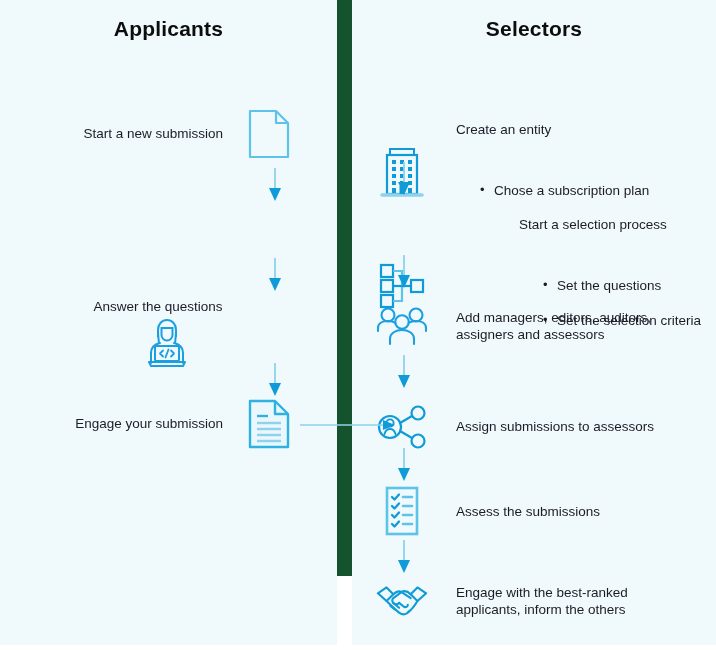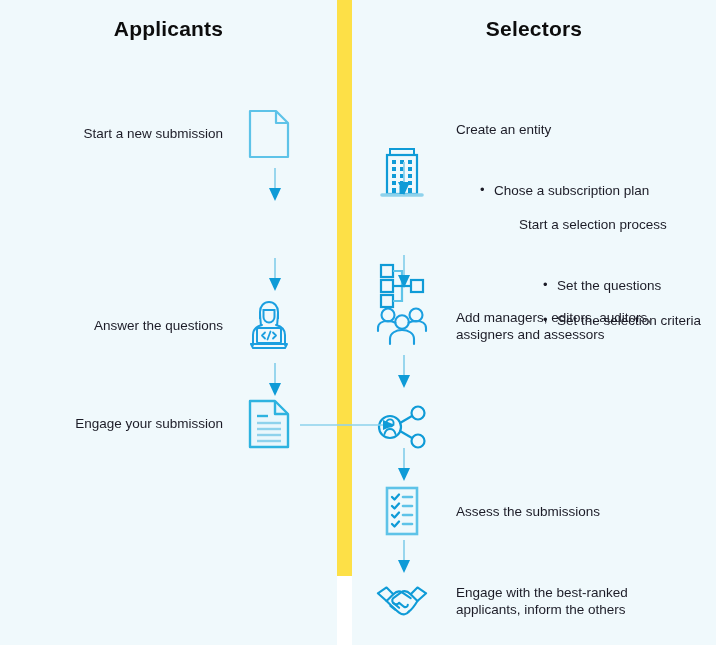--- a/index.html
+++ b/index.html
@@ -15,21 +15,21 @@
     position: relative;
   }
 
   .board {
     position: absolute;
     left: 0; top: 0;
     width: 716px;
     height: 576px;
     display: flex;
     gap: 15px;
-    background: #fde047;
+    background: #14532d;
   }
 
   .column {
     background: #f0f9fc;
     position: relative;
     height: 645px;
   }
   .column.left  { width: 337px; }
   .column.right { width: 364px; }
 
@@ -140,21 +140,21 @@
     </div>
 
 
     <div class="varrow" style="left:267px; top:258px;">
       <svg width="16" height="34" viewBox="0 0 16 34">
         <line x1="8" y1="0" x2="8" y2="22" stroke="#8ed2ec" stroke-width="1.8"></line>
         <polygon points="2,20 14,20 8,33" fill="#0f9bd7"></polygon>
       </svg>
     </div>
 
-    <div class="row left-row" style="top:298px;">
+    <div class="row left-row" style="top:298px;flex-direction:column;">
       <div class="row-label">Answer the questions</div>
       <div class="icon-slot">
         <svg width="50" height="54" viewBox="0 0 50 54">
           <path d="M16 20 V13 C16 7 20 3 25 3 C30 3 34 7 34 13 V20" fill="none" stroke="#1b9fe0" stroke-width="2"></path>
           <path d="M19.5 11 h11 v7 a5.5 5.5 0 0 1 -11 0 z" fill="none" stroke="#1b9fe0" stroke-width="2"></path>
           <path d="M16 13 C16 20 17 25 17 27 M34 13 C34 20 33 25 33 27" fill="none" stroke="#1b9fe0" stroke-width="2"></path>
           <path d="M9 46 V36 C9 30 14 27 18 26 M41 46 V36 C41 30 36 27 32 26" fill="none" stroke="#1b9fe0" stroke-width="2" stroke-linecap="round"></path>
           <rect x="13" y="29" width="24" height="15" rx="1.5" fill="none" stroke="#1b9fe0" stroke-width="2"></rect>
           <path d="M7 45 h36 l-2 4 h-32 z" fill="none" stroke="#1b9fe0" stroke-width="2" stroke-linejoin="round"></path>
           <path d="M21 33.5 l-3 3 l3 3 M29 33.5 l3 3 l-3 3 M26.5 32.5 l-3 8" fill="none" stroke="#1b9fe0" stroke-width="1.8" stroke-linecap="round" stroke-linejoin="round"></path>
@@ -283,20 +283,21 @@
         <svg width="52" height="46" viewBox="0 0 52 46">
           <circle cx="14" cy="23" r="11" fill="none" stroke="#0f9bd7" stroke-width="2.2"></circle>
           <circle cx="14" cy="19" r="3.6" fill="none" stroke="#0f9bd7" stroke-width="1.9"></circle>
           <path d="M8.5 30 C9.5 26 11.5 25 14 25 C16.5 25 18.5 26 19.5 30" fill="none" stroke="#0f9bd7" stroke-width="1.9" stroke-linecap="round"></path>
           <circle cx="42" cy="9" r="6.5" fill="none" stroke="#0f9bd7" stroke-width="2.2"></circle>
           <circle cx="42" cy="37" r="6.5" fill="none" stroke="#0f9bd7" stroke-width="2.2"></circle>
           <line x1="24" y1="19" x2="36" y2="12" stroke="#0f9bd7" stroke-width="2.2" stroke-linecap="round"></line>
           <line x1="24" y1="27" x2="36" y2="34" stroke="#0f9bd7" stroke-width="2.2" stroke-linecap="round"></line>
         </svg>
       </div>
+      <div class="row-label">Assign submissions to assessors</div>
     </div>
 
     <div class="varrow" style="left:44px; top:448px;">
       <svg width="16" height="34" viewBox="0 0 16 34">
         <line x1="8" y1="0" x2="8" y2="22" stroke="#8ed2ec" stroke-width="1.8"></line>
         <polygon points="2,20 14,20 8,33" fill="#0f9bd7"></polygon>
       </svg>
     </div>
 
     <div class="row right-row" style="top:484px;">

